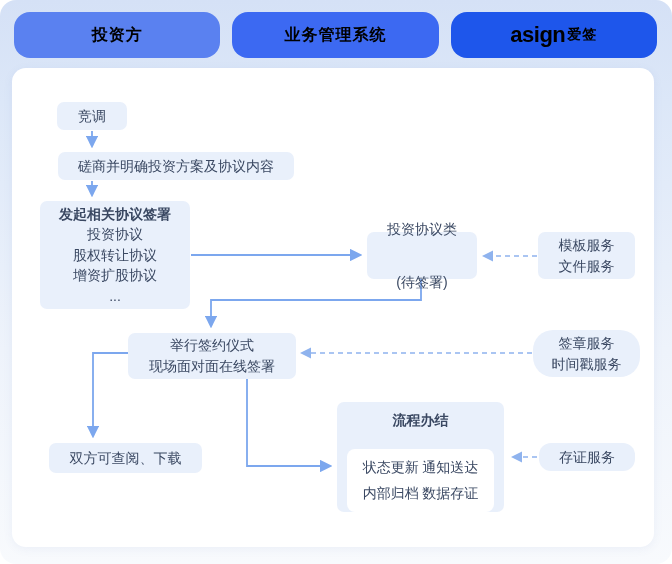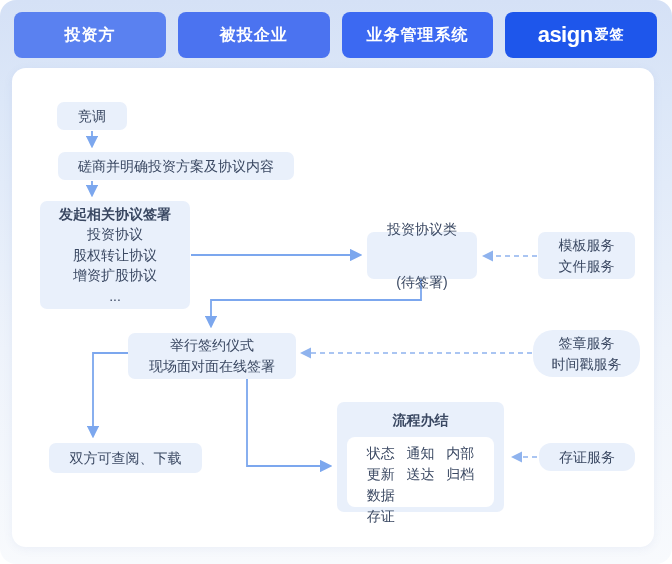--- a/index.html
+++ b/index.html
@@ -5,61 +5,58 @@
   html,body{margin:0;padding:0;background:#fff;}
   .page{
     position:relative;width:672px;height:564px;overflow:hidden;
     border-radius:16px;
     background:linear-gradient(180deg,var(--pagetop,#D5E1F6) 0%,#DCE7F8 18%,#EEF3FB 62%,var(--pagebottom,#F8FAFD) 100%);
     font-family:"Liberation Sans","DejaVu Sans",sans-serif;
     color:var(--ink,#3A4862);
   }
   
   .header{position:absolute;left:14px;right:15px;top:12px;height:46px;display:flex;gap:12px;}
-  .tab{flex:1;display:flex;align-items:center;justify-content:center;border-radius:8px;
-       color:#ffffff;font-size:16px;font-weight:600;letter-spacing:1px;}
+  .tab{flex:1;display:flex;align-items:center;justify-content:center;border-radius:16px;
+       color:#000000;font-size:16px;font-weight:600;letter-spacing:1px;}
   .tab.lane1{background:var(--lane1,#5A81F0);}
   .tab.lane2{background:var(--lane2,#4B73F0);}
   .tab.lane3{background:var(--lane3,#3C69F2);}
   .tab.lane4{background:var(--brand,#1E56EB);letter-spacing:0;}
   .logo-brand{font-size:22px;font-weight:700;letter-spacing:-0.5px;margin-right:2px;}
   .logo-suffix{font-size:14px;font-weight:700;letter-spacing:1px;}
   
   .panel{position:absolute;left:12px;right:18px;top:68px;bottom:17px;background:#fff;border-radius:14px;
          box-shadow:0 2px 10px rgba(90,120,180,0.08);}
   
   .node{position:absolute;background:var(--boxfill,#E9F0FB);border-radius:7px;
         display:flex;flex-direction:column;align-items:center;justify-content:center;
         font-size:14px;font-weight:500;line-height:21px;text-align:center;}
   .node .bold{font-weight:700;}
   .node .sub{font-weight:500;}
   .faqi{line-height:20.5px;}
   .liucheng{justify-content:flex-start;}
   .liucheng-title{margin-top:8px;font-weight:700;font-size:14px;}
   .liucheng-inner{margin-top:6px;background:#fff;border-radius:8px;width:147px;height:70px;
-        display:grid;grid-template-columns:1fr 1fr 1fr;align-items:center;justify-items:center;
+        display:grid;grid-template-columns:1fr 1fr;align-items:center;justify-items:center;
         padding:6px 14px;box-sizing:border-box;font-weight:500;}
   
   svg.connectors{position:absolute;inset:0;width:672px;height:564px;pointer-events:none;}
   .c-solid{stroke:var(--arrow,#7CA7EE);stroke-width:1.8;fill:none;}
   .c-dash{stroke:var(--arrowdash,#8FB3EE);stroke-width:1.6;fill:none;stroke-dasharray:5 4;}
   #ah path{fill:var(--arrow,#7CA7EE);}
   #ahd path{fill:var(--arrowdash,#8FB3EE);}
 </style>
 </head>
 <body>
 
 <div class="page">
 
   <div class="header">
     <div class="tab lane1">
       <span>投资方</span>
-    </div>
-    <div class="tab lane2">
-      <span>被投企业</span>
     </div>
     <div class="tab lane3">
       <span>业务管理系统</span>
     </div>
     <div class="tab lane4">
       <span class="logo-brand">asign</span>
       <span class="logo-suffix">爱签</span>
     </div>
   </div>
 
@@ -118,21 +115,21 @@
 
   <div class="node" style="left:533px;top:330px;width:107px;height:47px;border-radius:20px;">
     <span>签章服务</span>
     <span>时间戳服务</span>
   </div>
 
   <div class="node" style="left:49px;top:443px;width:153px;height:30px;">
     <span>双方可查阅、下载</span>
   </div>
 
-  <div class="node liucheng" style="left:337px;top:402px;width:167px;height:110px;">
+  <div class="node liucheng" style="left:337px;top:402px;width:167px;height:110px;gap:12px;">
     <span class="liucheng-title">流程办结</span>
     <div class="liucheng-inner">
       <span>状态更新</span>
       <span>通知送达</span>
       <span>内部归档</span>
       <span>数据存证</span>
     </div>
   </div>
 
   <div class="node" style="left:539px;top:443px;width:96px;height:28px;border-radius:12px;">

